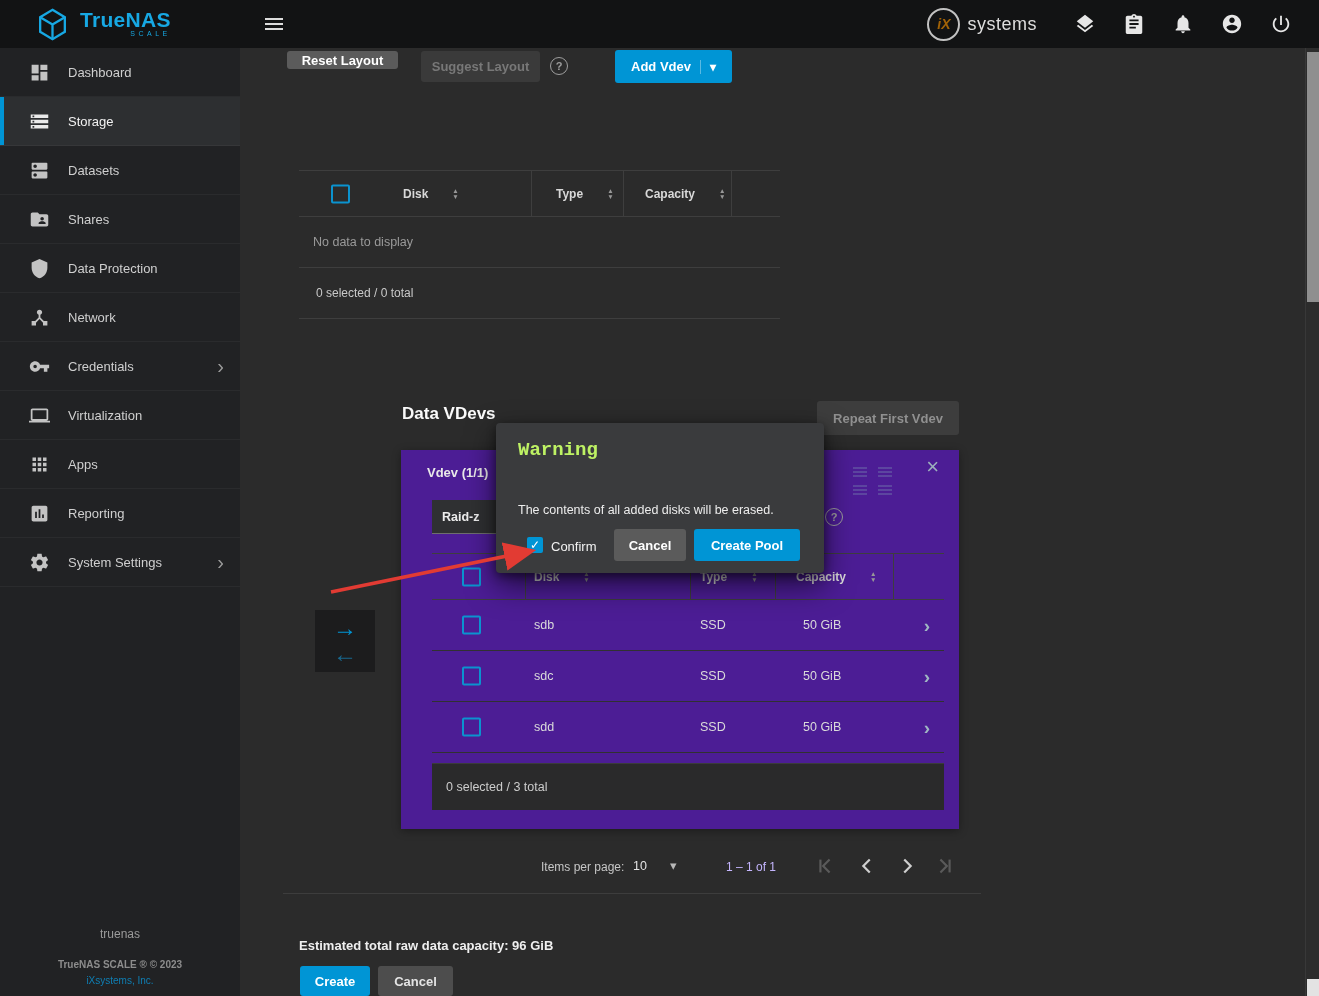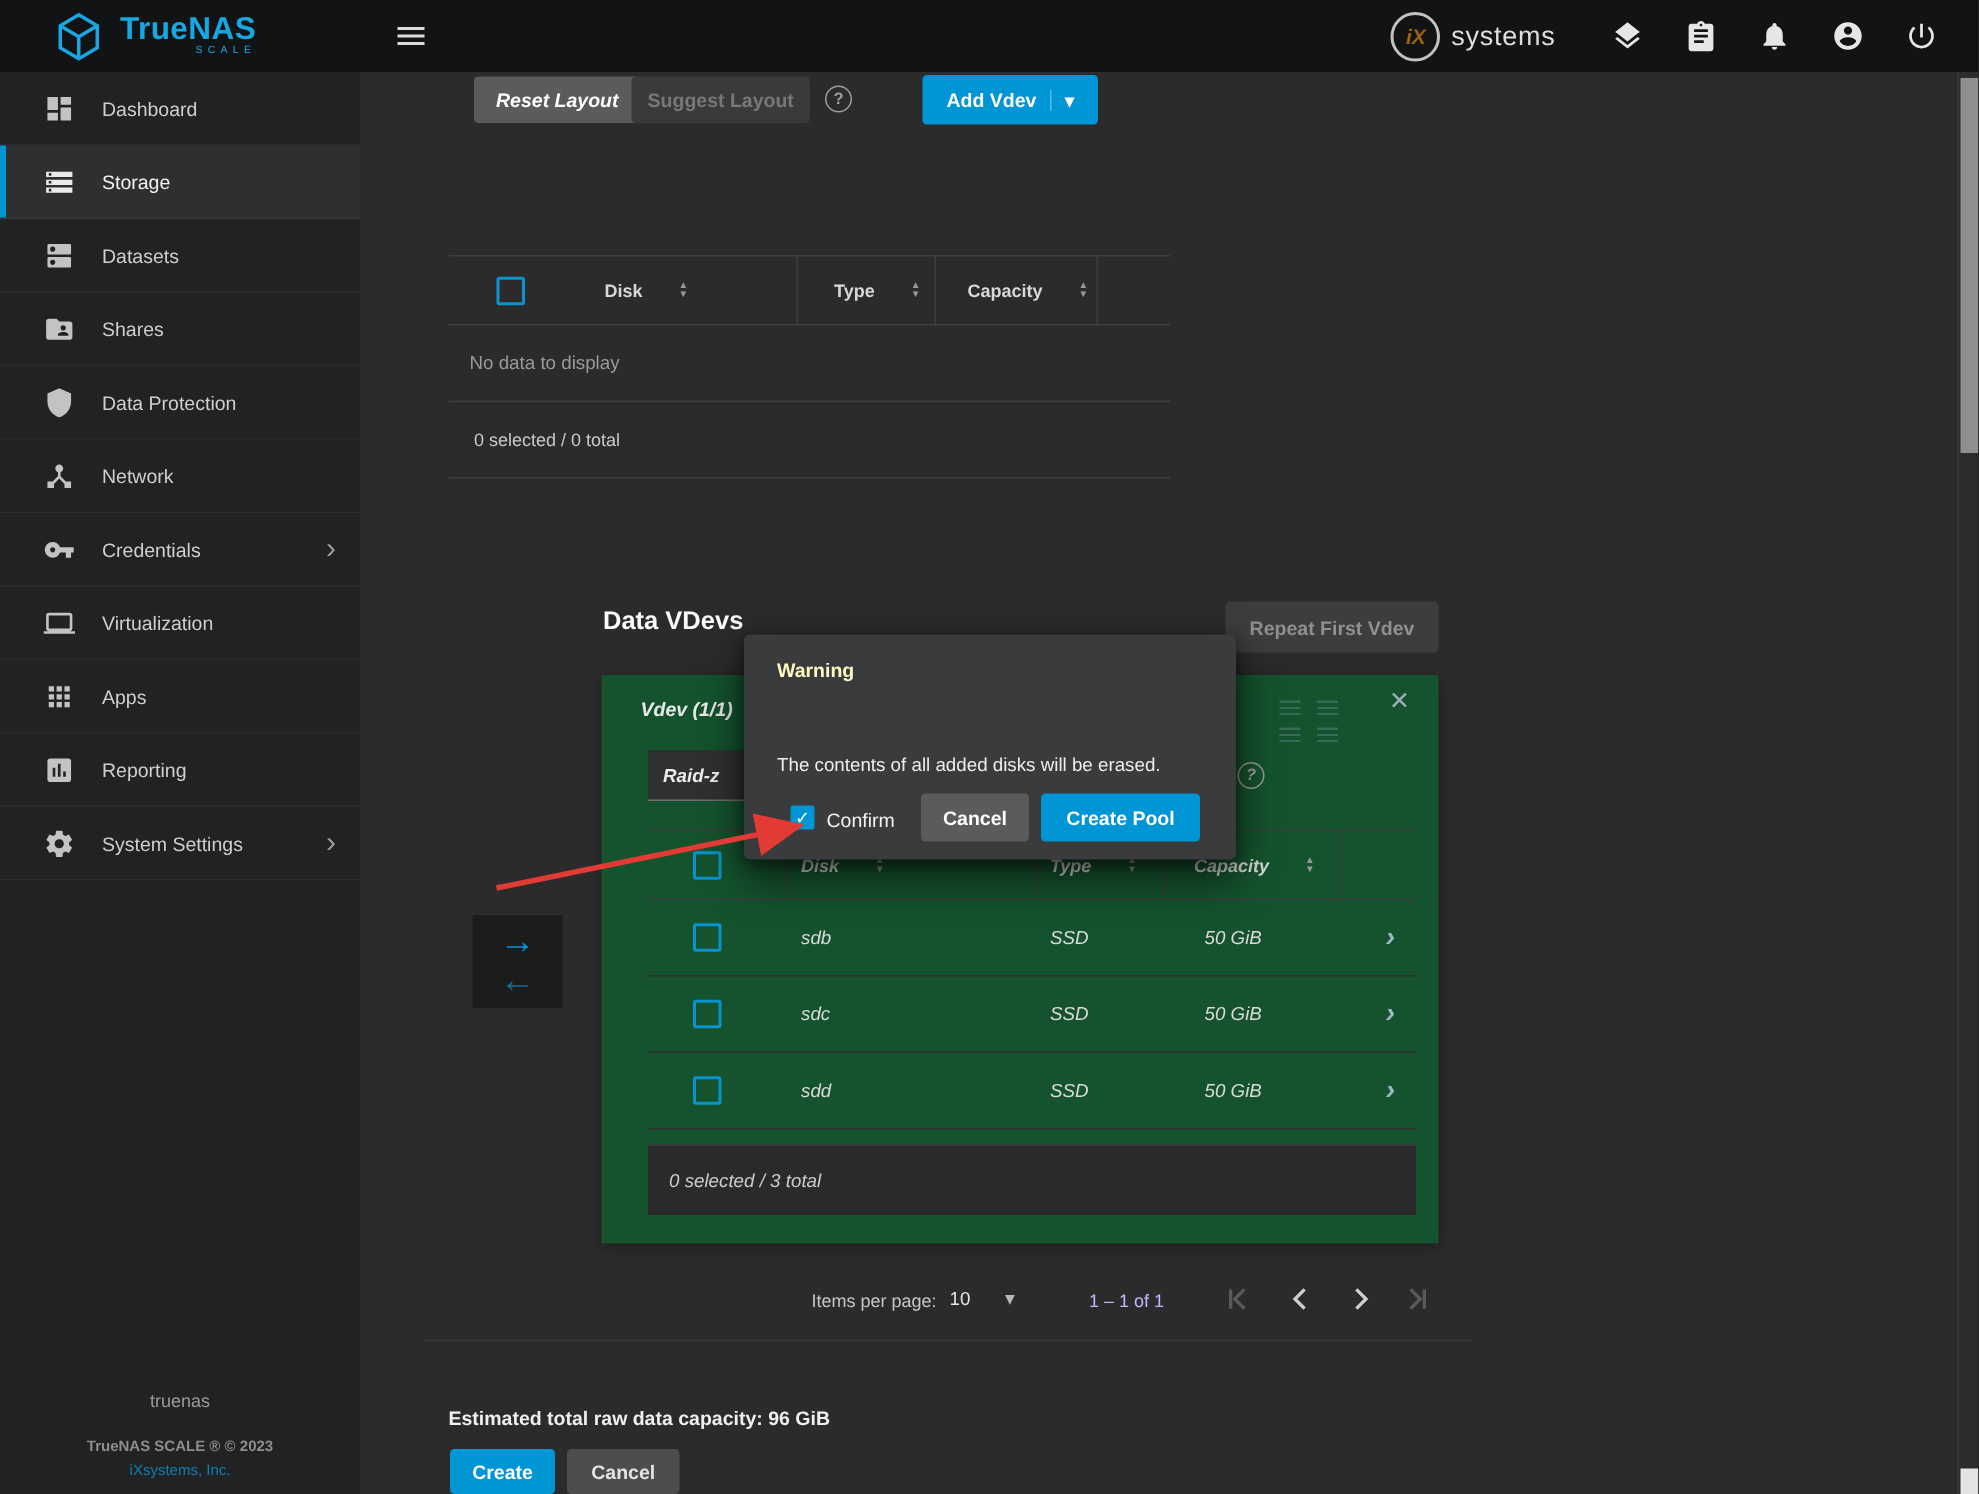--- a/index.html
+++ b/index.html
@@ -38,21 +38,21 @@
   .company{color:#0f7fb4;font-size:10px;cursor:pointer;}
 
   
   .btn{border:none;border-radius:3px;font-weight:bold;font-size:13px;cursor:pointer;
        display:flex;align-items:center;justify-content:center;position:absolute;box-sizing:border-box;}
   .btn-gray{background:#5b5b5b;color:#fff;}
   .btn-dim{background:#3a3a3a;color:#787878;cursor:default;}
   .btn-dim2{background:#3d3d3d;color:#909090;cursor:default;}
   .btn-blue{background:var(--accent,#0095d5);color:#fff;}
 
-  #btn-reset{left:316px;top:51px;width:111px;height:31px;font-style:italic;}
+  #btn-reset{left:287px;top:51px;width:111px;height:18px;}
   #btn-suggest{left:421px;top:51px;width:119px;height:31px;}
   #btn-addvdev{left:615px;top:50px;width:117px;height:33px;justify-content:space-between;padding:0 16px;}
   #btn-addvdev .caret{font-size:12px;border-left:1px solid rgba(255,255,255,.35);padding-left:9px;margin-left:8px;}
   .help-circle{position:absolute;width:16px;height:16px;border:1.5px solid #9e9e9e;border-radius:50%;
                color:#9e9e9e;font-size:11px;font-weight:bold;display:flex;align-items:center;
                justify-content:center;cursor:pointer;z-index:5;}
   #help-top{left:550px;top:57px;}
 
   
   .table{position:absolute;}
@@ -67,22 +67,22 @@
                font-weight:bold;font-size:14.5px;color:#f1f1f1;}
   #avail-table{left:299px;top:170px;width:481px;}
   .empty-row{height:50px;border-bottom:1px solid #3e3e3e;display:flex;align-items:center;
              padding-left:14px;font-size:12.5px;color:#9a9a9a;}
   .summary-row{height:50px;border-bottom:1px solid #3e3e3e;display:flex;align-items:center;
                padding-left:17px;font-size:12px;color:#c9c9c9;}
 
   
   #dv-title{position:absolute;left:402px;top:404px;font-size:17px;font-weight:bold;color:#fafafa;}
   #btn-repeat{left:817px;top:401px;width:142px;height:34px;}
-  #vdev-card{position:absolute;left:401px;top:450px;width:558px;height:379px;background:#14532d;
-             box-shadow:0 2px 8px rgba(0,0,0,.35);z-index:10;font-style:italic;}
+  #vdev-card{position:absolute;left:401px;top:450px;width:558px;height:379px;background:#4c1d95;
+             box-shadow:0 2px 8px rgba(0,0,0,.35);z-index:10;}
   #vdev-label{position:absolute;left:26px;top:15px;font-size:13px;font-weight:bold;color:#e9e9e9;}
   #vdev-close{position:absolute;top:6px;right:20px;font-size:22px;color:#9cb0bc;cursor:pointer;line-height:1;}
   #vdev-deco{position:absolute;left:452px;top:17px;display:grid;grid-template-columns:14px 14px;gap:7px 11px;}
   .deco-lines{width:14px;height:11px;
       background:repeating-linear-gradient(180deg,rgba(130,162,184,.3) 0 1.5px,transparent 1.5px 4.2px);}
   #raid-select{position:absolute;left:31px;top:50px;width:121px;height:34px;background:#2f3032;
                border-bottom:1px solid #6e6e6e;display:flex;align-items:center;justify-content:space-between;
                padding:0 10px;box-sizing:border-box;font-size:12.5px;font-weight:bold;color:#ececec;cursor:pointer;}
   #raid-select .caret{font-size:11px;color:#b5b5b5;}
   #help-card{left:424px;top:58px;}
@@ -94,21 +94,21 @@
   #vdev-summary{margin-top:10px;height:46px;background:#2a2a2b;border-top:1px solid #3b3b3b;
                 display:flex;align-items:center;padding-left:14px;font-size:12.5px;color:#cccccc;}
   #transfer-box{position:absolute;left:315px;top:610px;width:60px;height:62px;background:#1c1c1d;
                 display:flex;flex-direction:column;align-items:center;justify-content:center;gap:0;}
   .xfer-right{color:var(--accent,#0095d5);font-size:24px;line-height:26px;cursor:pointer;}
   .xfer-left{color:#19698f;font-size:24px;line-height:26px;cursor:pointer;}
 
   
   #warning-modal{position:absolute;left:496px;top:423px;width:328px;height:150px;background:#3a3b3d;
                  border-radius:4px;box-shadow:0 12px 30px rgba(0,0,0,.6),0 3px 10px rgba(0,0,0,.45);z-index:60;}
-  .modal-title{position:absolute;left:22px;top:16px;font-size:13px;font-weight:bold;color:#fef9c3;}
+  .modal-title{position:absolute;left:22px;top:16px;font-size:19px;font-weight:bold;color:#bef264;font-family:Liberation Mono, monospace;}
   .modal-msg{position:absolute;left:22px;top:80px;font-size:12.5px;color:#ededed;white-space:nowrap;}
   .cb-checked{position:absolute;left:31px;top:114px;width:16px;height:16px;background:var(--accent,#0095d5);
               border-radius:2px;color:#fff;font-size:12px;display:flex;align-items:center;
               justify-content:center;cursor:pointer;}
   .confirm-label{position:absolute;left:55px;top:116px;font-size:13px;color:#f2f2f2;}
   #modal-cancel{left:118px;top:106px;width:72px;height:32px;}
   #modal-create{left:198px;top:106px;width:106px;height:32px;}
 
   
   #pg-label{position:absolute;left:541px;top:860px;font-size:12px;color:#c6c6c6;}

